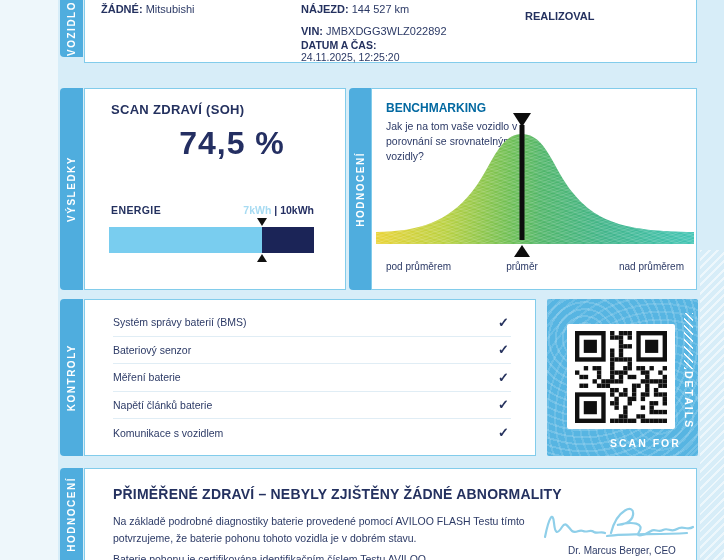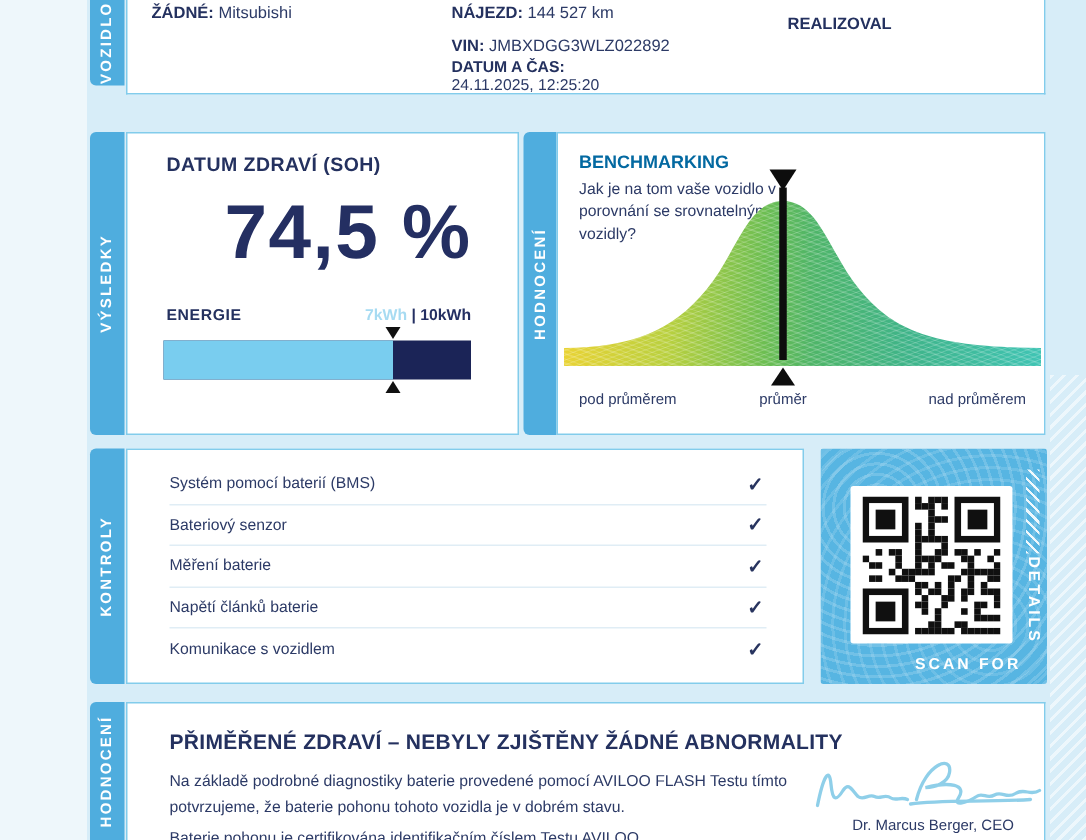--- a/index.html
+++ b/index.html
@@ -26,21 +26,21 @@
   
   .box { position:absolute; background:#fff; border:1.5px solid #82cceb; }
   .lbl { font-weight:bold; color:#24315f; }
   
   .box-vozidlo { left:84px; top:0; width:613px; height:63px; border-top:none; font-size:11px; }
   .kv { position:absolute; white-space:nowrap; }
   
   .box-soh { left:84px; top:88px; width:262px; height:202px; }
   .soh-title { position:absolute; left:26px; top:13px; font-size:13px; font-weight:800; color:#24315f; letter-spacing:.3px; }
   .soh-value { position:absolute; left:0; top:36px; width:100%; text-align:center; padding-left:34px;
-               font-size:51px; font-weight:800; color:#242f62; letter-spacing:1px; }
+               font-size:32px; font-weight:800; color:#242f62; letter-spacing:1px; }
   .metric-row { position:absolute; left:26px; right:31px; font-size:10.5px; }
   .metric-row .lbl { letter-spacing:.4px; }
   .metric-vals { position:absolute; right:0; top:0;margin-left:20px; }
   .val-light { color:#a7dbf2; font-weight:bold; }
   .val-dark  { color:#242f62; font-weight:bold; }
   .soh-bar { position:absolute; left:24px; top:138px; width:205px; height:26px; background:#1b2457; }
   .soh-bar-current { position:absolute; left:0; top:0; height:100%; background:#79cdef; }
   .bar-marker { position:absolute; width:0; height:0; border-left:5px solid transparent; border-right:5px solid transparent; }
   .bar-marker.top { top:-9px; border-top:8px solid #111; }
   .bar-marker.bottom { bottom:-9px; border-bottom:8px solid #111; }
@@ -109,21 +109,21 @@
     <div class="kv lbl" style="left:216px; top:39px; font-size:10.5px;">DATUM A ČAS:</div>
     <div class="kv" style="left:216px; top:51px; font-size:10.5px;">24.11.2025, 12:25:20</div>
     <div class="kv lbl" style="left:440px; top:10px; width:125px; text-align:left;">REALIZOVAL</div>
   </div>
 
   <div class="tab" style="left:60px; top:88px; height:202px;">
     <span>VÝSLEDKY</span>
   </div>
 
   <div class="box box-soh">
-    <div class="soh-title">DATUM ZDRAVÍ (SOH)</div>
+    <div class="soh-title">SCAN ZDRAVÍ (SOH)</div>
     <div class="soh-value">74,5 %</div>
     <div class="metric-row" style="top:115px;">
       <span class="lbl">ENERGIE</span>
       <span class="metric-vals"><span class="val-light">7kWh</span><span class="val-dark"> | </span><span class="val-dark">10kWh</span></span>
     </div>
     <div class="soh-bar">
       <div class="soh-bar-current" style="width: 74.5%;"></div>
       <div class="bar-marker top" style="left: calc(74.5% - 5px);"></div>
       <div class="bar-marker bottom" style="left: calc(74.5% - 5px);"></div>
     </div>
@@ -166,21 +166,21 @@
       <span class="axis-right">nad průměrem</span>
     </div>
   </div>
 
   <div class="tab" style="left:60px; top:299px; height:157px;">
     <span>KONTROLY</span>
   </div>
 
   <div class="box box-checks">
     <div class="check-row">
-      <span>Systém pomocí baterií (BMS)</span>
+      <span>Systém správy baterií (BMS)</span>
       <span class="check-mark">✓</span>
     </div>
     <div class="check-row">
       <span>Bateriový senzor</span>
       <span class="check-mark">✓</span>
     </div>
     <div class="check-row">
       <span>Měření baterie</span>
       <span class="check-mark">✓</span>
     </div>

